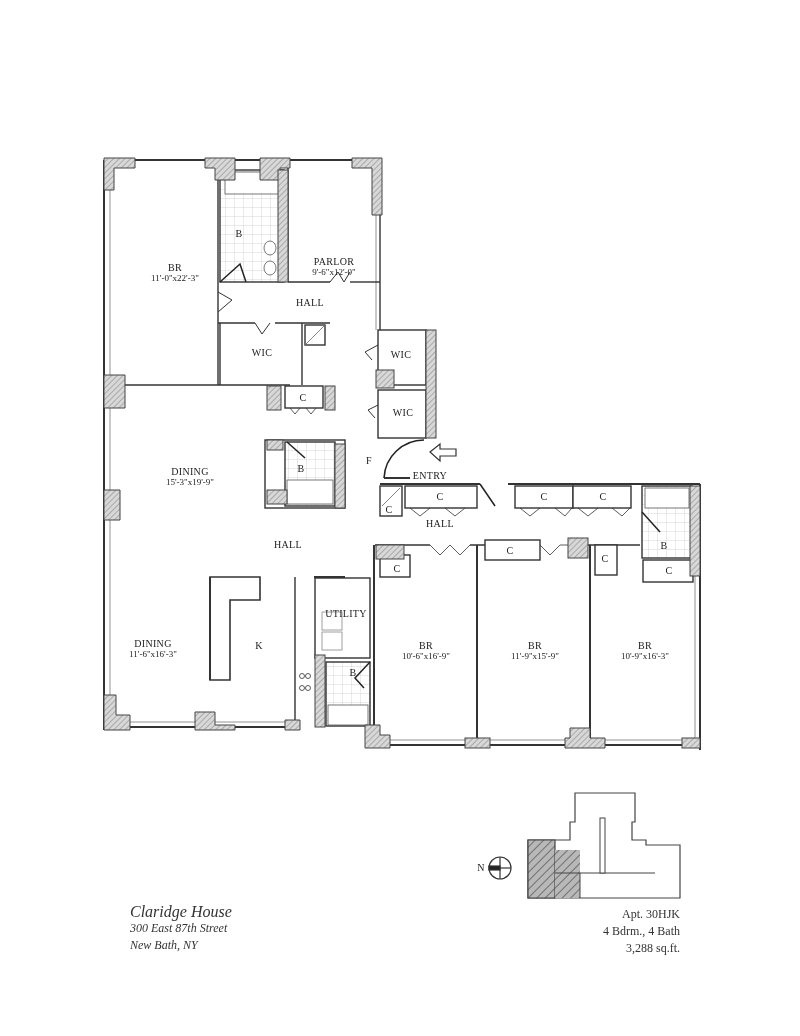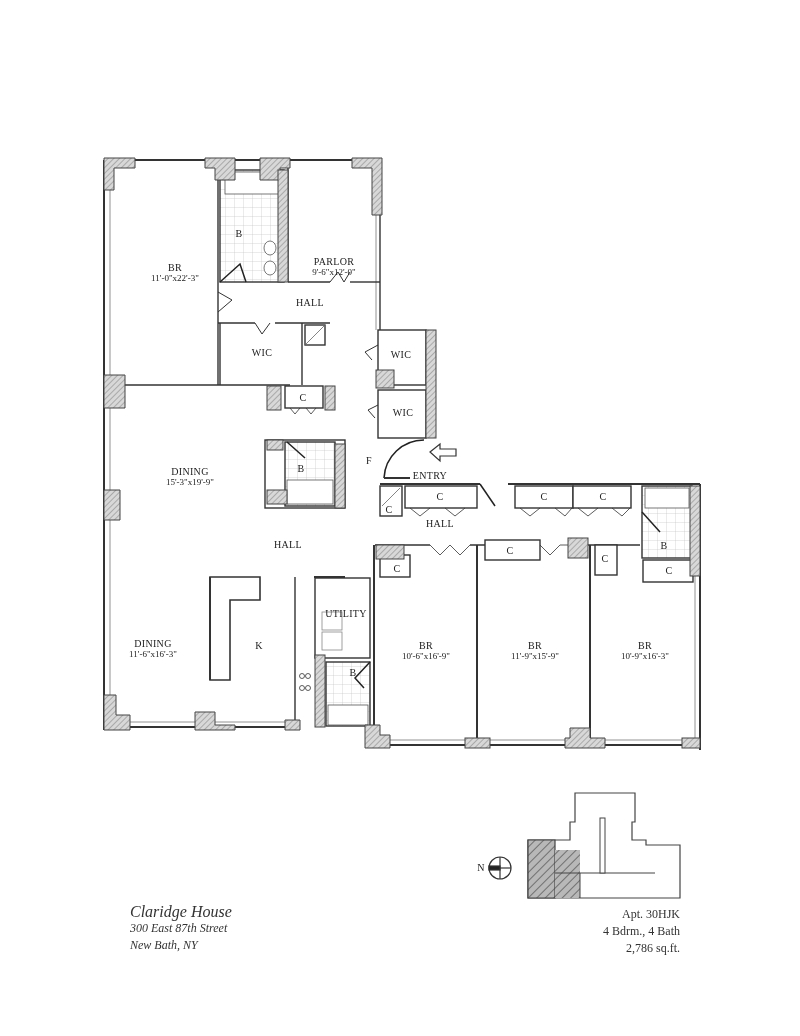--- a/index.html
+++ b/index.html
@@ -296,14 +296,14 @@
 
 <div class="caption" style="left:130px;top:903px;width:150px;text-align:left;font-style:italic;">
   <div class="big">Claridge House</div>
   <div>300 East 87th Street</div>
   <div>New Bath, NY</div>
 </div>
 
 <div class="caption" style="left:540px;top:906px;width:140px;text-align:right;">
   <div>Apt. 30HJK</div>
   <div>4 Bdrm., 4 Bath</div>
-  <div>2,786 sq.ft.</div>
+  <div>3,288 sq.ft.</div>
 </div>
 
 </body></html>

